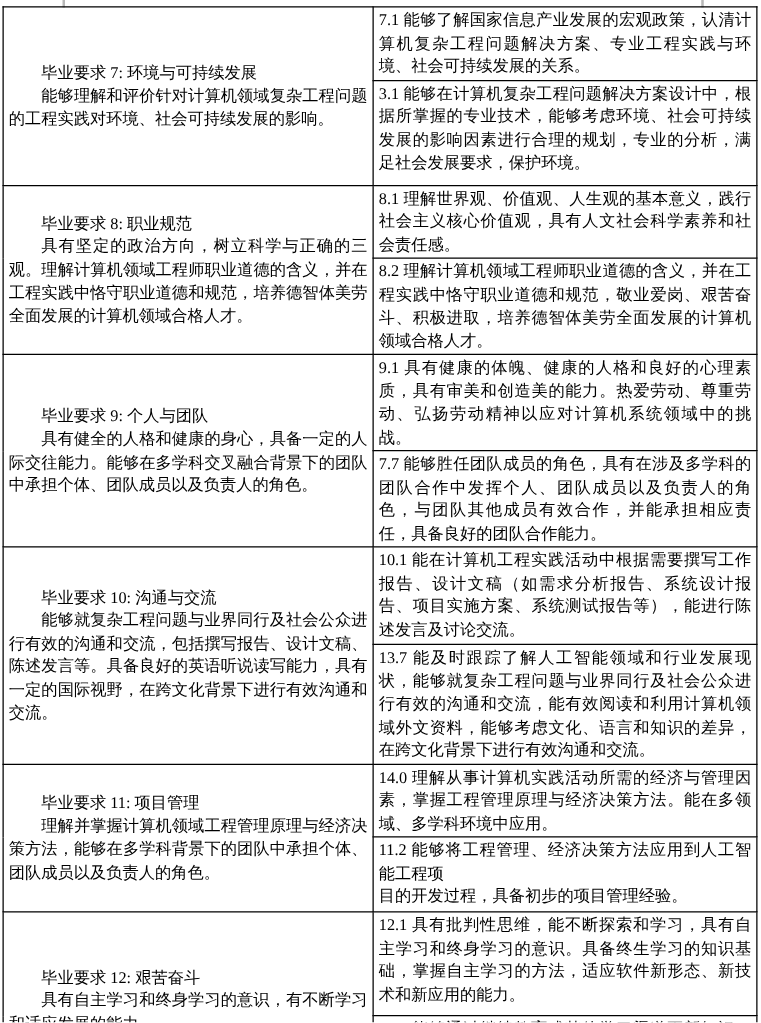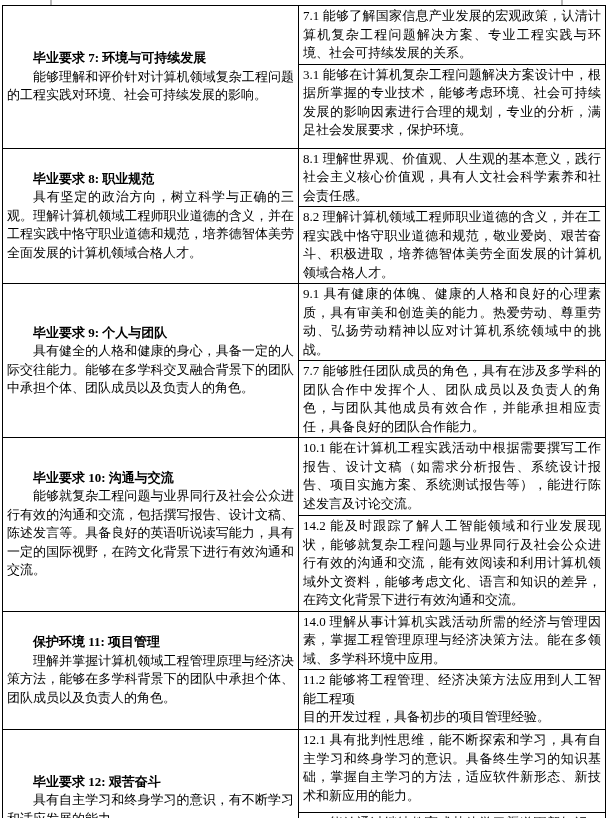--- a/index.html
+++ b/index.html
@@ -28,21 +28,21 @@
     padding:1px 4px;
     font-size:13px;
     line-height:18.5px;
     overflow:hidden;
   }
   td.left-cell{
     width:287px;
     vertical-align:middle;
   }
   .req-title{
-    font-weight:bold;
+    font-weight:normal;
     text-indent:2em;
     text-align:left;
     white-space:pre-wrap;
   }
   .req-desc{
     text-indent:2em;
     text-align:justify;
     white-space:pre-wrap;
   }
   .ind-text{
@@ -123,27 +123,27 @@
       <td class="left-cell" rowspan="2">
         <div class="req-title">毕业要求 10: 沟通与交流</div>
         <div class="req-desc">能够就复杂工程问题与业界同行及社会公众进行有效的沟通和交流，包括撰写报告、设计文稿、陈述发言等。具备良好的英语听说读写能力，具有一定的国际视野，在跨文化背景下进行有效沟通和交流。</div>
       </td>
       <td>
         <div class="ind-text">10.1 能在计算机工程实践活动中根据需要撰写工作报告、设计文稿（如需求分析报告、系统设计报告、项目实施方案、系统测试报告等），能进行陈述发言及讨论交流。</div>
       </td>
     </tr>
     <tr>
       <td>
-        <div class="ind-text">14.2 能及时跟踪了解人工智能领域和行业发展现状，能够就复杂工程问题与业界同行及社会公众进行有效的沟通和交流，能有效阅读和利用计算机领域外文资料，能够考虑文化、语言和知识的差异，在跨文化背景下进行有效沟通和交流。</div>
+        <div class="ind-text">13.7 能及时跟踪了解人工智能领域和行业发展现状，能够就复杂工程问题与业界同行及社会公众进行有效的沟通和交流，能有效阅读和利用计算机领域外文资料，能够考虑文化、语言和知识的差异，在跨文化背景下进行有效沟通和交流。</div>
       </td>
     </tr>
 
     <tr>
       <td class="left-cell" rowspan="2">
-        <div class="req-title">保护环境 11: 项目管理</div>
+        <div class="req-title">毕业要求 11: 项目管理</div>
         <div class="req-desc">理解并掌握计算机领域工程管理原理与经济决策方法，能够在多学科背景下的团队中承担个体、团队成员以及负责人的角色。</div>
       </td>
       <td>
         <div class="ind-text">14.0 理解从事计算机实践活动所需的经济与管理因素，掌握工程管理原理与经济决策方法。能在多领域、多学科环境中应用。</div>
       </td>
     </tr>
     <tr>
       <td>
         <div class="ind-text">11.2 能够将工程管理、经济决策方法应用到人工智能工程项
 目的开发过程，具备初步的项目管理经验。</div>

